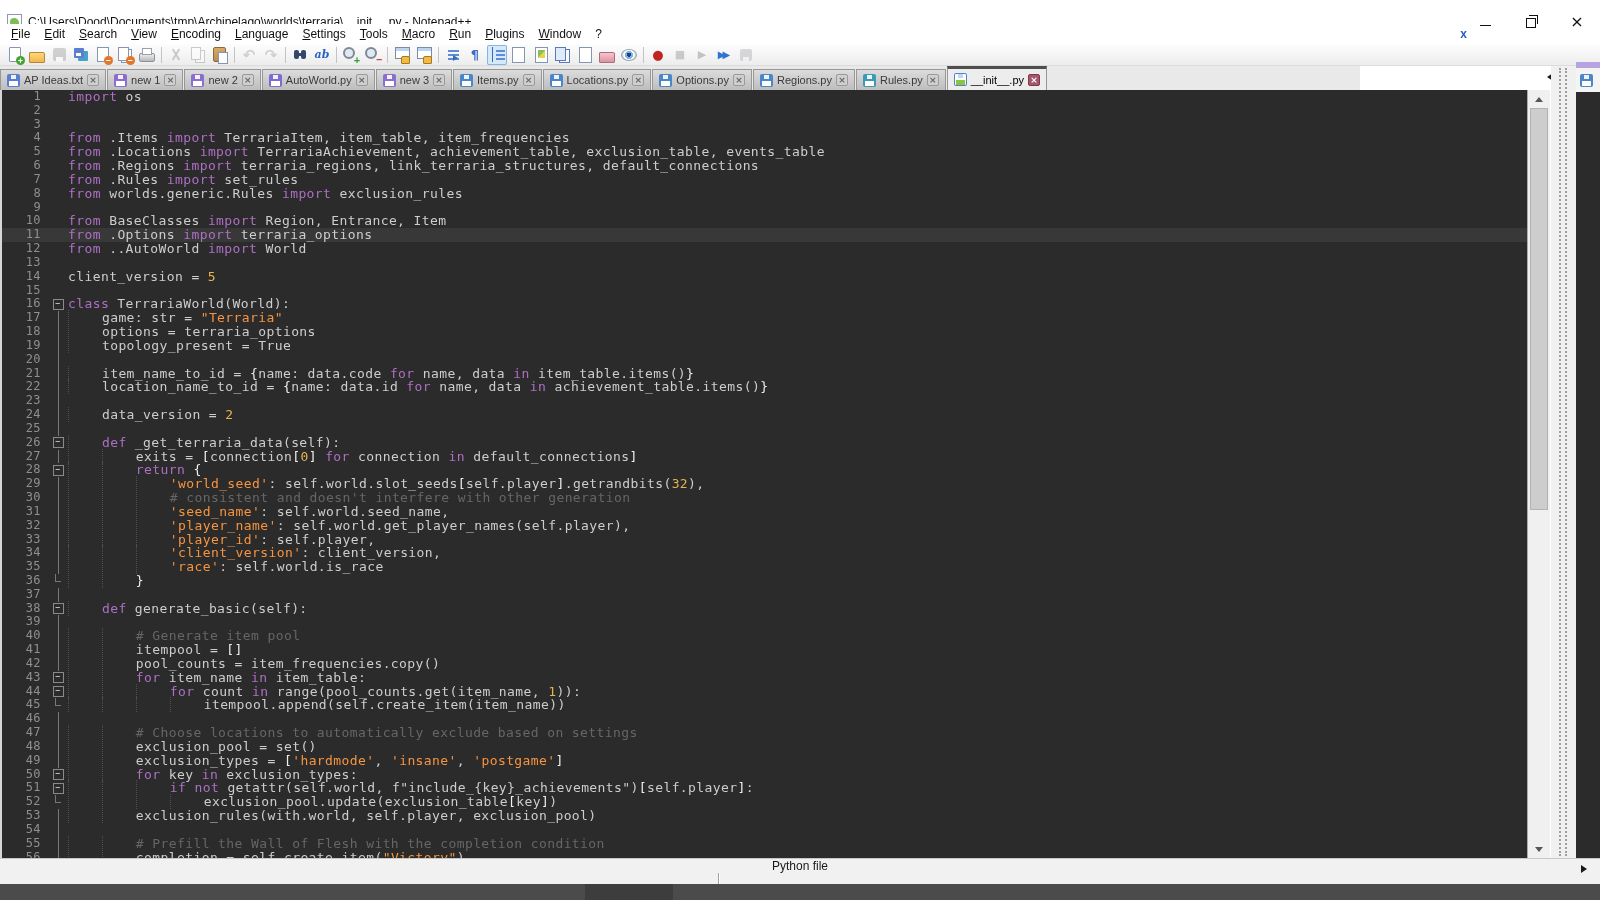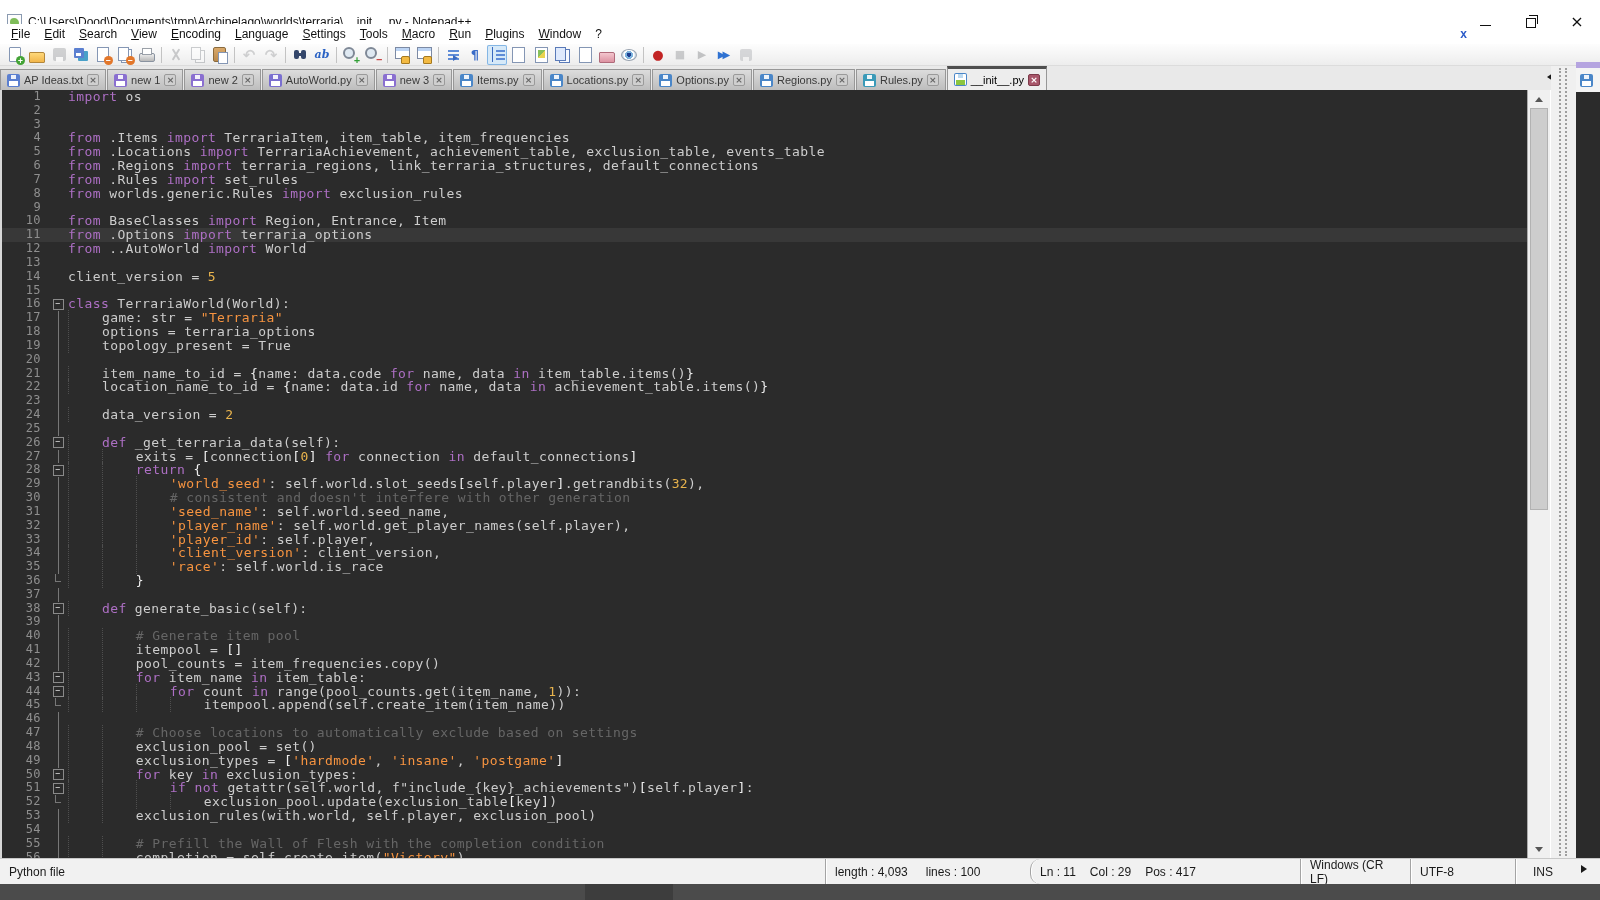--- a/index.html
+++ b/index.html
@@ -97,21 +97,21 @@
   .i-eye::before{content:"";width:14px;height:10px;border-radius:50%;border:1px solid #98a2ae;
                  background:radial-gradient(circle at 50% 48%,#1d3e8f 0 2px,#7fb4dd 2px 4px,#fff 4px 60%,#c9d6e4 70%);}
   .i-rec{font-size:13px;color:#c22424;}
   .i-stop{font-size:11px;color:#8d97a5;}
   .i-play{font-size:11px;color:#7d8794;}
   .i-multi{font:bold 10px "DejaVu Sans",sans-serif;letter-spacing:-3px;color:#2f72d2;padding-right:3px;}
   .i-msave::before{content:"";width:12px;height:12px;background:#a7b1c2;border-radius:2px;}
   .i-msave::after{content:"";position:absolute;bottom:4px;width:6px;height:4px;background:#eee;}
 
   
-  .tabbar{position:absolute;top:66px;left:0;width:1600px;height:24px;background:#e9e9e9;
+  .tabbar{position:absolute;top:66px;left:0;width:1360px;height:24px;background:#e9e9e9;
           display:flex;align-items:flex-end;box-sizing:border-box;}
   .tab{height:21px;display:flex;align-items:center;gap:4px;padding:0 6px;box-sizing:border-box;
        background:linear-gradient(#dcdcdc,#bdbdbd);border:1px solid #979797;border-bottom:none;
        margin-right:1px;font-size:11px;color:#3a3a3a;white-space:nowrap;}
   .tab.active{height:24px;background:#ededed;border-top:3px solid #4e4e4e;color:#000;}
   .tab-close{width:12px;height:12px;border:1px solid #9a9a9a;background:#cfcfcf;color:#666;
              font:bold 9px/11px "DejaVu Sans",sans-serif;text-align:center;border-radius:2px;box-sizing:border-box;}
   .tab.active .tab-close{background:#a8566a;border-color:#7d3a4a;color:#fff;}
   .flop{position:relative;width:13px;height:13px;border-radius:2px;background:var(--fb,#5b7fd0);flex:0 0 13px;}
   .flop::before{content:"";position:absolute;top:1px;left:4px;width:5px;height:4px;background:rgba(255,255,255,.9);}
@@ -156,21 +156,21 @@
   #vthumb{position:absolute;left:2px;top:18px;width:18px;height:402px;background:#cdcdcd;border:1px solid #b2b2b2;box-sizing:border-box;}
   #splitter{position:absolute;top:66px;left:1551px;width:25px;height:792px;background:#f0f0f0;}
   #splitter::before,#splitter::after{content:"";position:absolute;top:2px;bottom:2px;border-left:2px dotted #9e9e9e;}
   #splitter::before{left:8px;} #splitter::after{left:14px;}
   #sliver{position:absolute;top:62px;left:1576px;width:24px;height:796px;background:var(--c-bg,#2b2b2b);}
   .sliver-head{height:6px;background:#b5a4e0;}
   .sliver-tab{height:24px;background:#f4f4f4;display:flex;align-items:center;padding-left:4px;}
 
   
   #statusbar{position:absolute;top:858px;left:0;width:1600px;height:26px;background:#f1f1f1;
-             border-top:1px solid #c8c8c8;display:flex;align-items:center;font-size:12px;color:#1a1a1a;box-sizing:border-box;}
+             border-top:1px solid #c8c8c8;display:flex;align-items:center;font-size:12px;color:#1a1a1a;box-sizing:border-box;flex-direction:column;}
   .seg{height:100%;display:flex;align-items:center;padding:0 9px;box-sizing:border-box;
        border-left:1px solid #a3a3a3;box-shadow:inset 1px 0 0 #fff;gap:18px;}
   .seg:first-child{border-left:none;box-shadow:none;flex:1;}
   .seg-len{flex:0 0 205px;} .seg-pos{flex:0 0 270px;gap:14px;border-radius:10px;} .seg-eol{flex:0 0 110px;}
   .seg-enc{flex:0 0 105px;} .seg-ins{flex:0 0 85px;padding-left:17px;}
   .grip-arrow{position:absolute;top:865px;left:1581px;width:0;height:0;
               border:4px solid transparent;border-left:6px solid #1a1a1a;}
   #bottomstrip{position:absolute;top:884px;left:0;width:1600px;height:16px;background:#4b4b4b;}
   .strip-shadow{position:absolute;left:585px;top:0;width:88px;height:16px;background:#3d3d3d;}
 </style>

